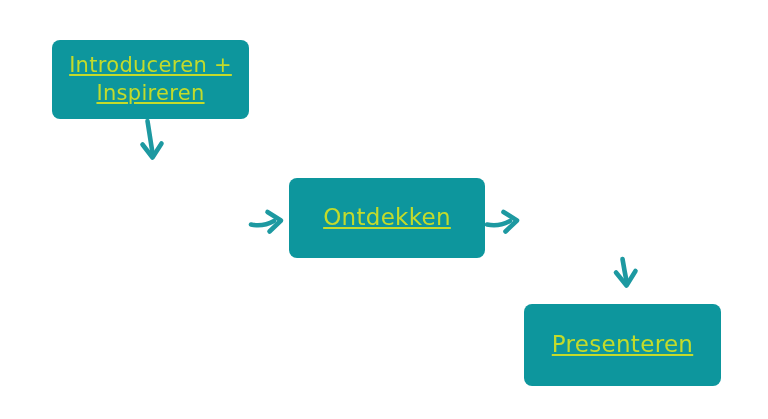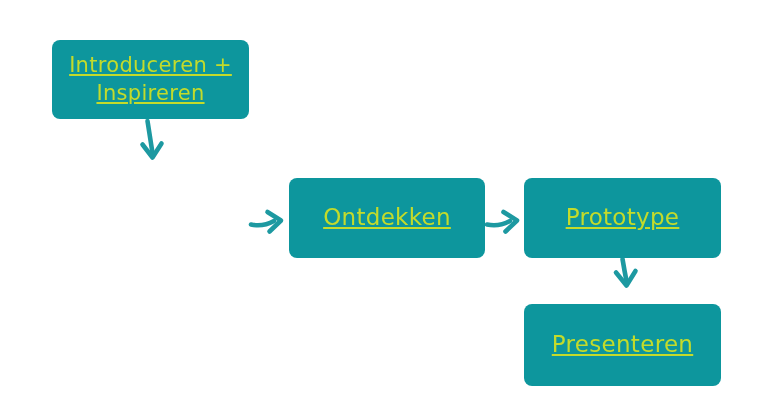--- a/index.html
+++ b/index.html
@@ -79,17 +79,16 @@
       <path d="M 616 272.5 L 626.5 285.5 L 635.5 271"></path>
     </g>
   </svg>
 
   <div class="node node-intro">Introduceren +
 Inspireren</div>
 
 
   <div class="node node-ontwerpen">Ontdekken</div>
 
-  <div class="node node-prototype">Prototype</div>
 
   <div class="node node-presenteren">Presenteren</div>
 
 </div>
 
 </body></html>

